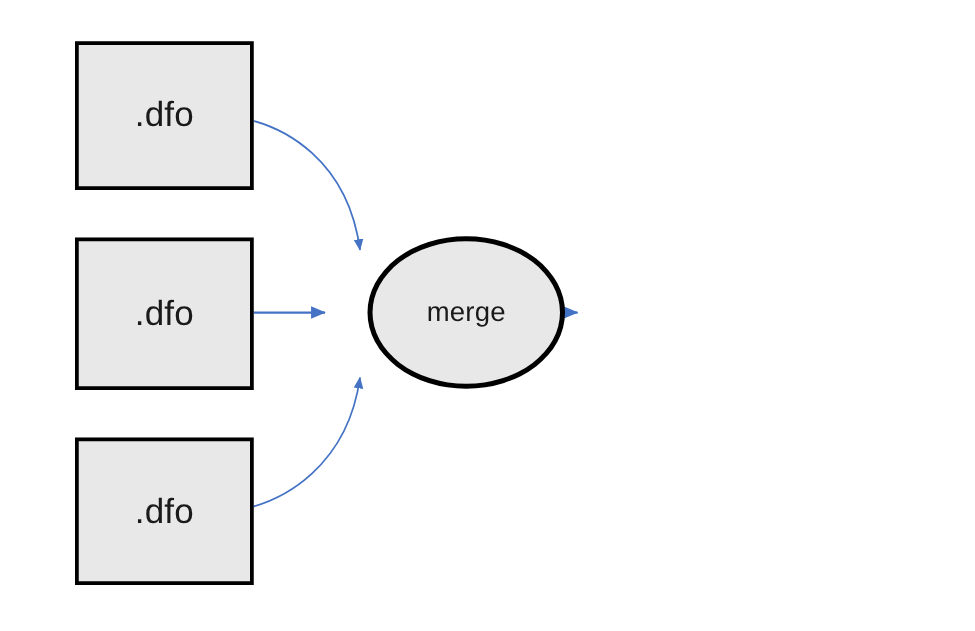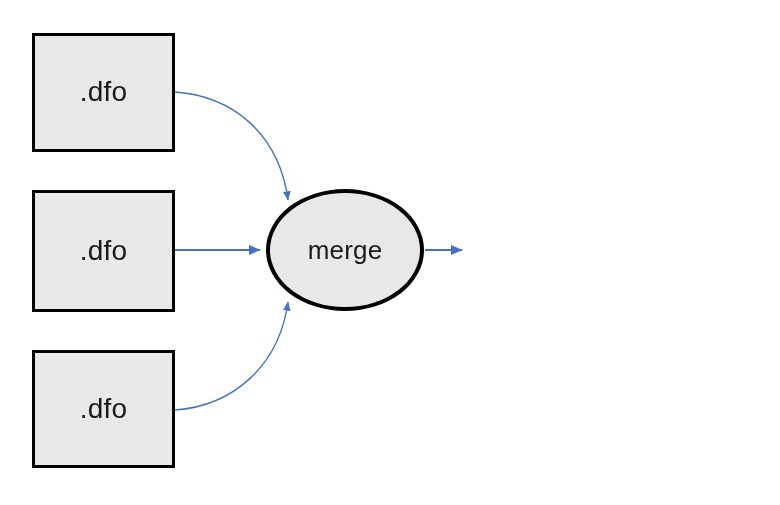--- a/index.html
+++ b/index.html
@@ -33,34 +33,35 @@
     box-sizing: border-box;
     display: flex;
     align-items: center;
     justify-content: center;
     background: #e8e8e8;
     border: 3px solid #000000;
     color: #1a1a1a;
     text-align: center;
     line-height: 1.1;
     z-index: 2;
+    margin-left: 28px;
   }
   .node.process {
     border-radius: 50%;
     border-width: 4px;
   }
   .node-label {
     font-size: 28px;
     font-weight: 400;
     letter-spacing: 0.2px;
     color: #1a1a1a;
     white-space: nowrap;
   }
   .node.process .node-label {
-    font-size: 26px;
+    font-size: 22px;
     text-align: right;
   }
 
   
   #node-src-1 { left: 32px;  top: 33px;  width: 143px; height: 119px; }
   #node-src-2 { left: 32px;  top: 190px; width: 143px; height: 122px; }
   #node-src-3 { left: 32px;  top: 350px; width: 143px; height: 118px; }
   #node-merge { left: 266px; top: 189px; width: 158px; height: 122px; }
   #node-out   { left: 468px; top: 188px; width: 282px; height: 124px; }
 </style>

